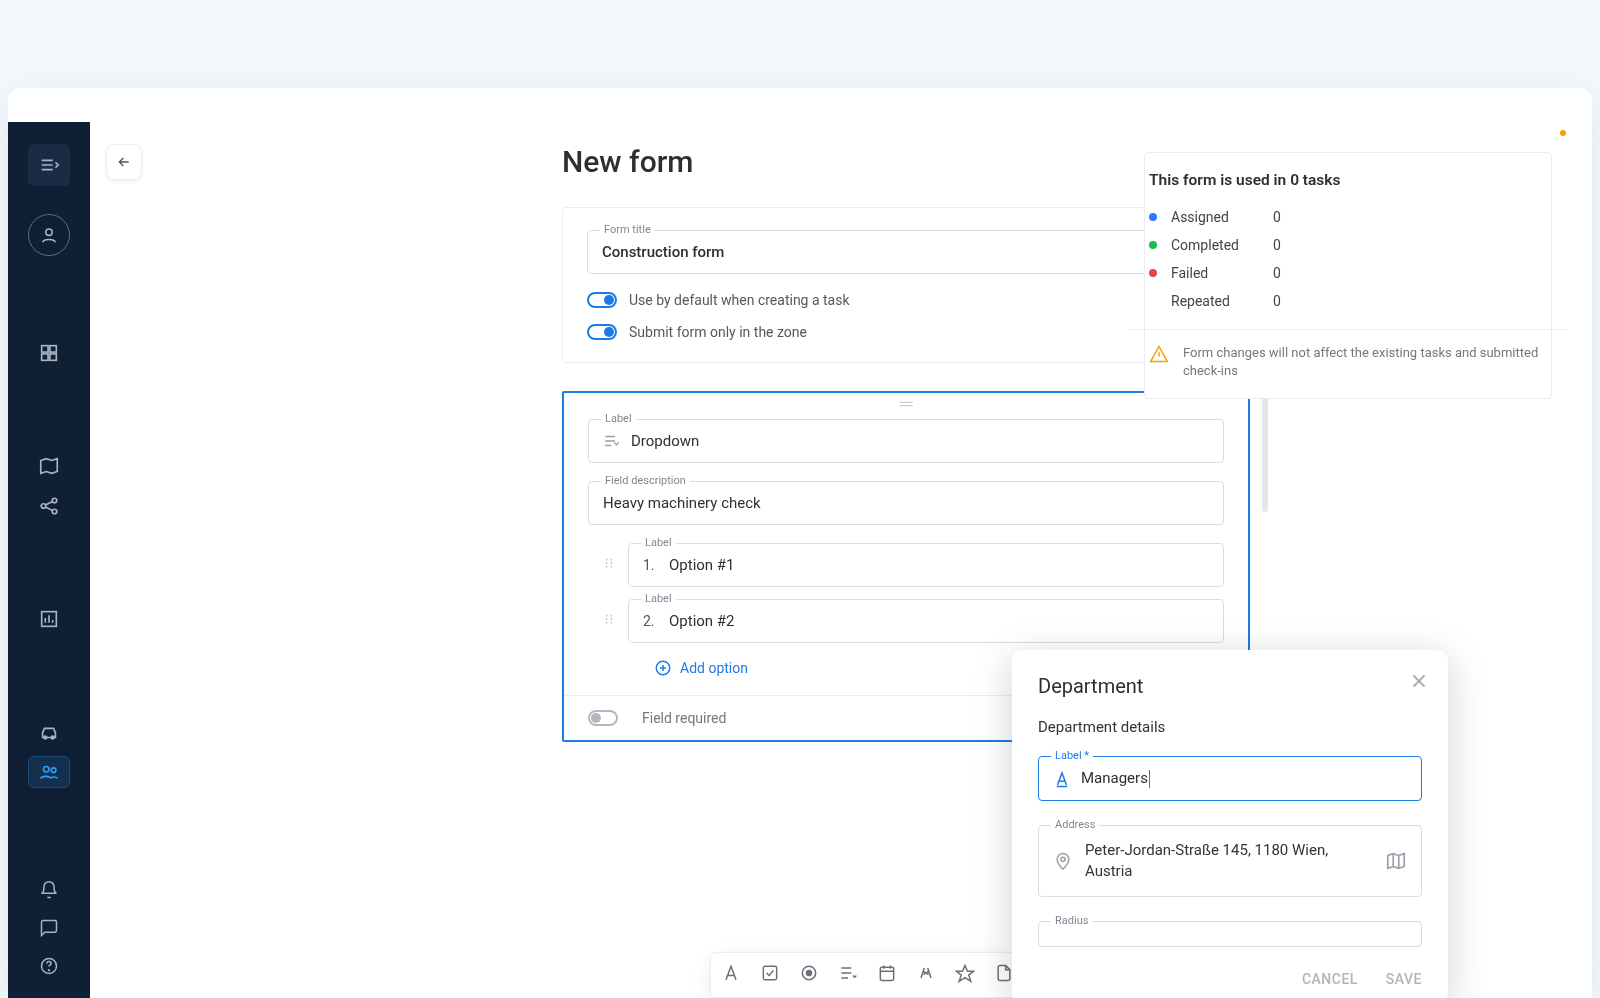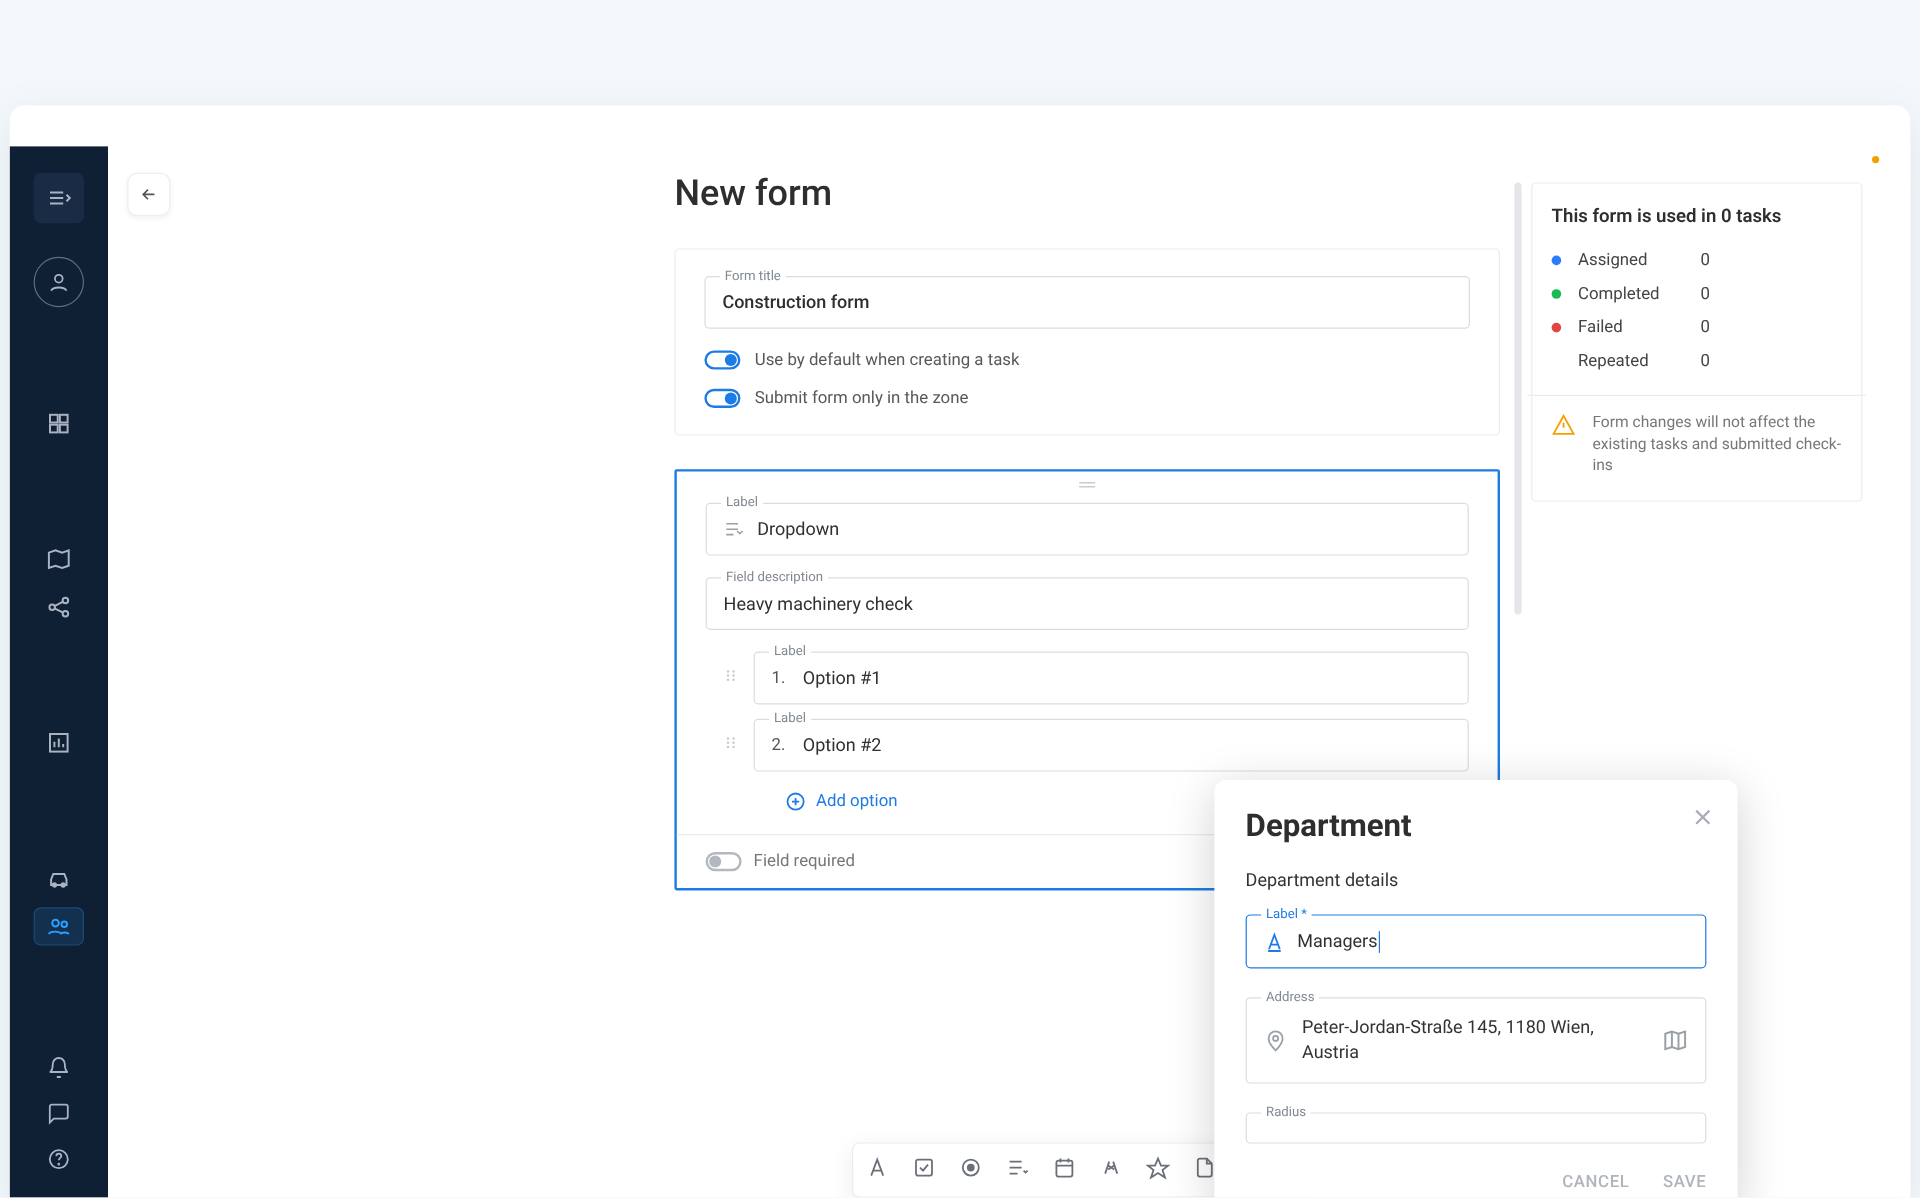--- a/index.html
+++ b/index.html
@@ -69,42 +69,42 @@
 
   
   .field-card { border:2px solid var(--accent-blue); border-radius:2px; padding:0; position:relative;}
   .field-card .drag-handle-top { height:22px; display:flex; align-items:center; justify-content:center; color:#C8CCD2; border-bottom:0;}
   .field-card-inner { padding: 4px 24px 18px 24px; }
   .option-row { display:flex; align-items:center; gap:12px; margin-top:12px; margin-left:4px;}
   .drag-grip { color:#C8CCD2; }
   .option-num { font-size:14px; color:#555; width:16px;}
   .add-option { display:flex; align-items:center; gap:8px; color:var(--accent-blue); margin-top:16px; margin-left:56px; font-size:14px;}
   .add-option svg{width:18px;height:18px;}
-  .field-card-footer { border-top:1px solid #EAECEF; padding:14px 24px; display:flex; align-items:center; gap:10px; font-size:14px; color:#777;}
+  .field-card-footer { border-top:1px solid #EAECEF; padding:14px 24px; display:flex; align-items:center; gap:24px; font-size:14px; color:#777;}
 
   
   .scroll-indicator { position:absolute; left:1172px; top:30px; width:6px; height:360px; background:#E4E6EA; border-radius:4px;}
 
   
-  .side-info { position:absolute; right:40px; top:30px; width:276px; border:1px solid #EAECEF; border-radius:4px; background:#fff; padding:18px 16px;}
+  .side-info { position:absolute; right:40px; top:30px; width:408px; border:1px solid #EAECEF; border-radius:4px; background:#fff; padding:18px 4px;}
   .side-info h3 { margin:0 0 14px 0; font-size:15.5px; font-weight:600; color:var(--text-dark);}
   .stat-row { display:flex; align-items:center; gap:14px; padding:6px 0; font-size:14px; color:#444;}
   .stat-row .dot{width:8px;height:8px;border-radius:50%;}
   .stat-row .label{width:88px;}
   .side-info .divider{height:1px; background:#EAECEF; margin:14px -20px;}
   .warn-row{display:flex; gap:14px; font-size:13px; color:#777; line-height:1.4;}
   .warn-row svg{width:20px;height:20px; flex-shrink:0; color:var(--highlight-orange);}
 
   
   .field-toolbar { position:absolute; left:620px; bottom:0; transform:translateY(0); width:392px; height:46px; background:#fff; border:1px solid #EAECEF; border-radius:6px; box-shadow:0 6px 20px rgba(0,0,0,0.08); display:flex; align-items:center; justify-content:space-around; color:#6A6F78;}
   .field-toolbar svg{width:20px;height:20px;}
 
   
   .modal { position:absolute; right:144px; top:528px; width:436px; background:#fff; border-radius:10px; box-shadow: 0 8px 40px rgba(0,0,0,0.18); padding: 24px 26px 16px 26px;}
-  .modal h2 { margin:0 0 20px 0; font-size:26px; font-weight:700; color:var(--text-dark);}
+  .modal h2 { margin:0 0 20px 0; font-size:20px; font-weight:400; color:var(--text-dark);}
   .modal .close{position:absolute; right:18px; top:20px; color:#A8ADB5; width:22px;height:22px;}
   .modal-sub { font-size:15px; font-weight:400; color:#333; margin-bottom:20px;}
   .modal .floating-field { margin-bottom:24px; }
   .modal-actions { display:flex; justify-content:flex-end; gap:28px; margin-top:18px; font-size:14px; font-weight:500; letter-spacing:0.5px; color:#B0B5BC;}
   .addr-value { font-size:15px; color:#333; line-height:1.4; flex:1;}
   .text-cursor { display:inline-block; width:1px; height:18px; background:#1D7BE5; vertical-align:middle; margin-left:1px;}
   .notif-dot { position:absolute; right:26px; top:8px; width:6px; height:6px; background:#F4A000; border-radius:50%;}
 
   .sub-options-block { margin-left:10px; }
   .option-field-wrap{ flex:1;}

